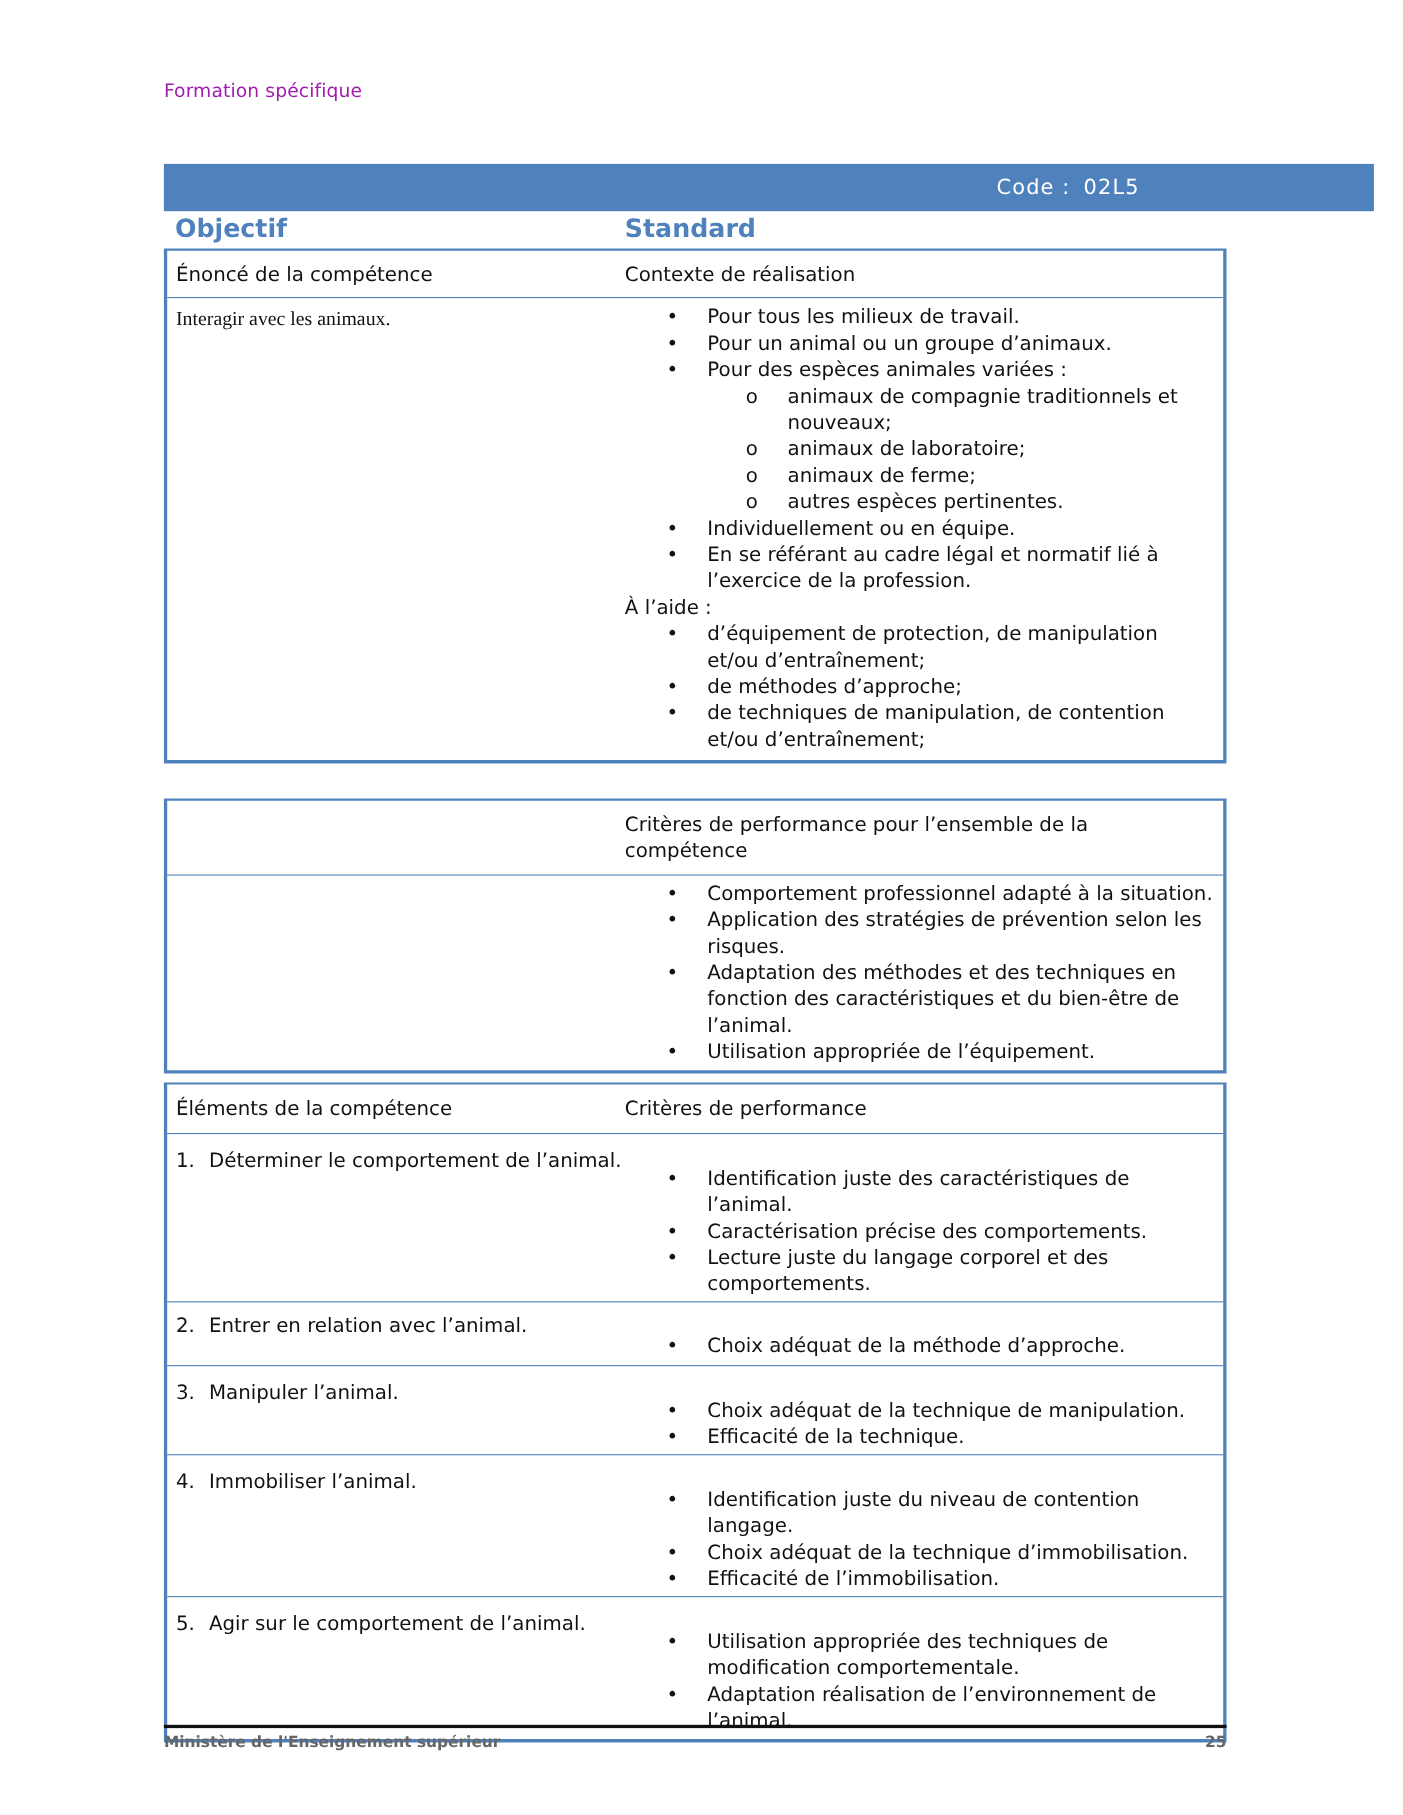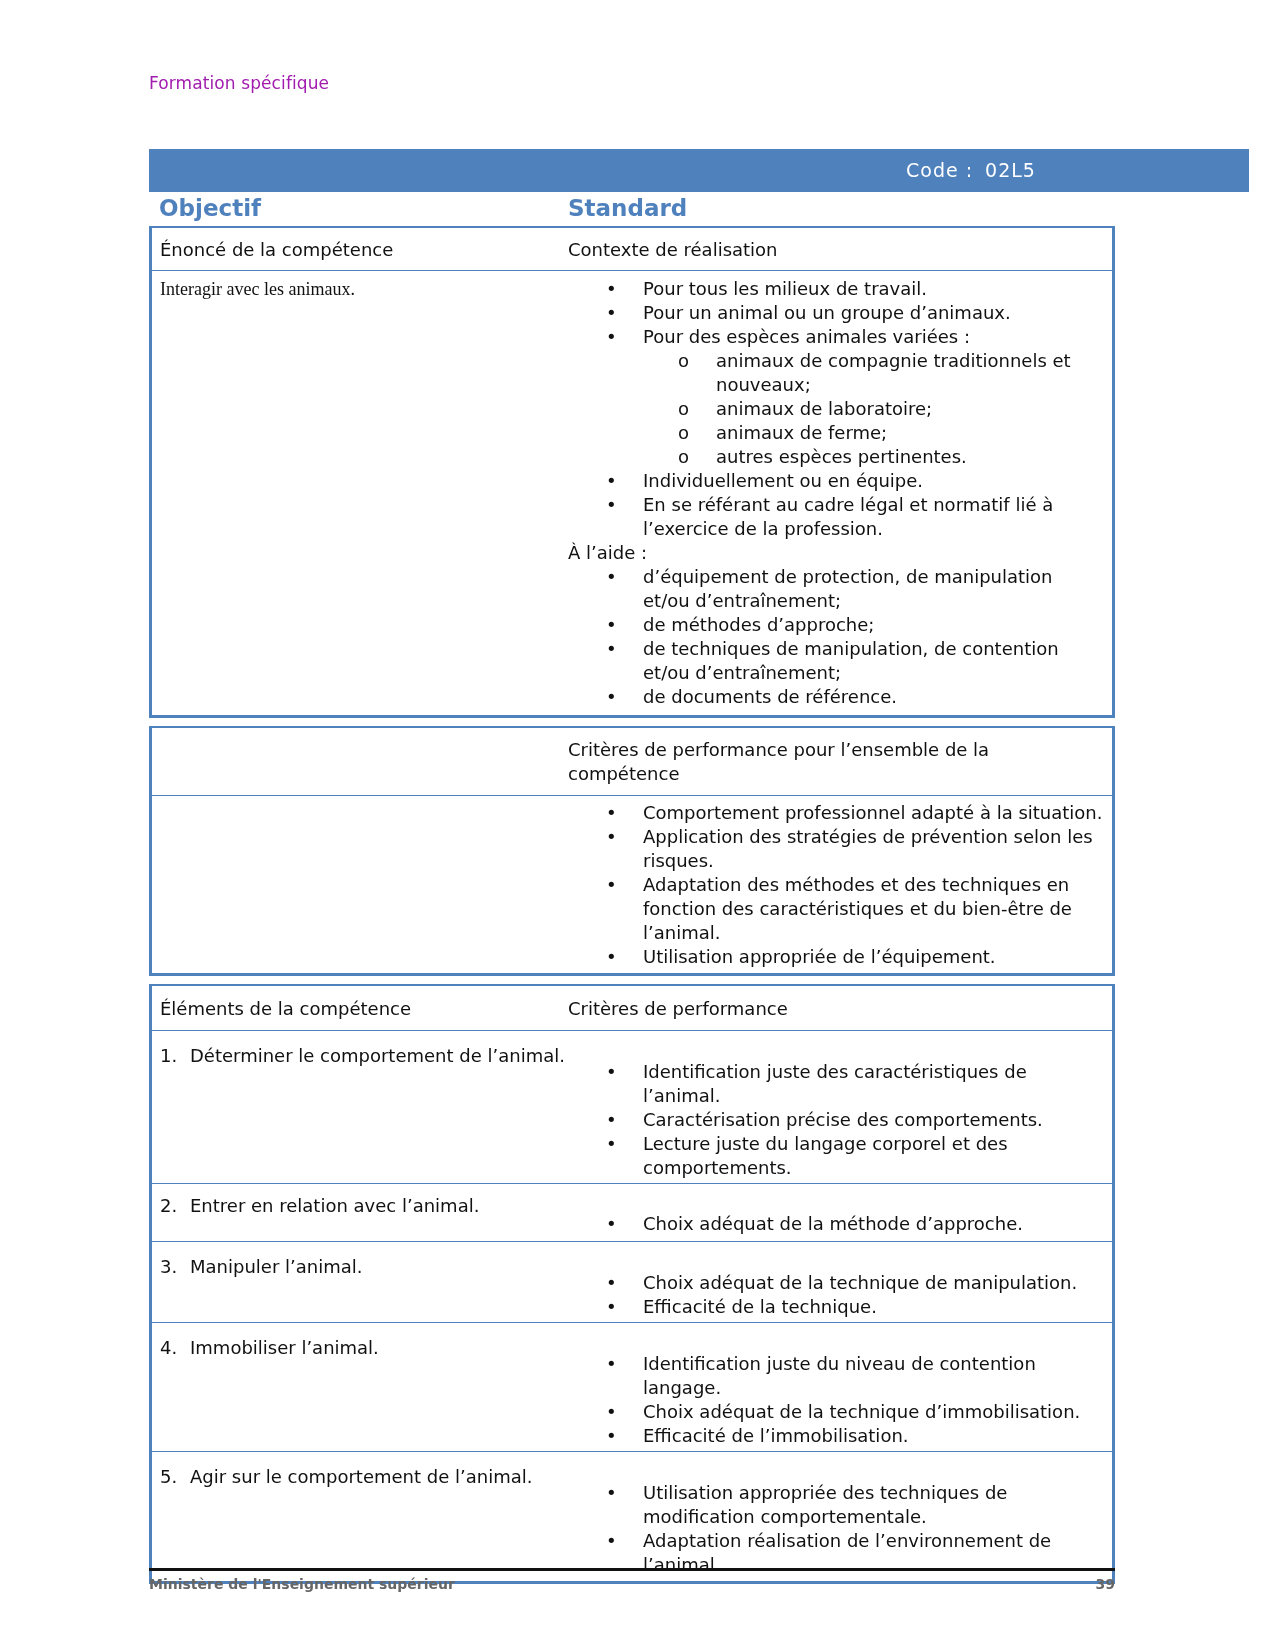--- a/index.html
+++ b/index.html
@@ -96,21 +96,20 @@
           </ul>
         </li>
         <li>Individuellement ou en équipe.</li>
         <li>En se référant au cadre légal et normatif lié à l’exercice de la profession.</li>
       </ul>
       <div class="txt">À l’aide :</div>
       <ul class="b">
         <li>d’équipement de protection, de manipulation et/ou d’entraînement;</li>
         <li>de méthodes d’approche;</li>
         <li>de techniques de manipulation, de contention et/ou d’entraînement;</li>
-        <li>de documents de référence.</li>
       </ul>
     </div>
   </div>
 </div>
 
 <div class="tbl" style="top:726px;">
   <div class="row" style="height:67px;">
     <div class="cell-r hdr" style="padding-top:10px; line-height:24px;">Critères de performance pour l’ensemble de la compétence</div>
   </div>
   <div class="row" style="padding:5px 0 4px 0;">
@@ -188,13 +187,13 @@
       <ul class="b">
         <li>Utilisation appropriée des techniques de modification comportementale.</li>
         <li>Adaptation réalisation de l’environnement de l’animal.</li>
       </ul>
     </div>
   </div>
 </div>
 
 <div class="footer-rule"></div>
 <div class="footer-left">Ministère de l'Enseignement supérieur</div>
-<div class="footer-right">39</div>
+<div class="footer-right">25</div>
 
 </body></html>

